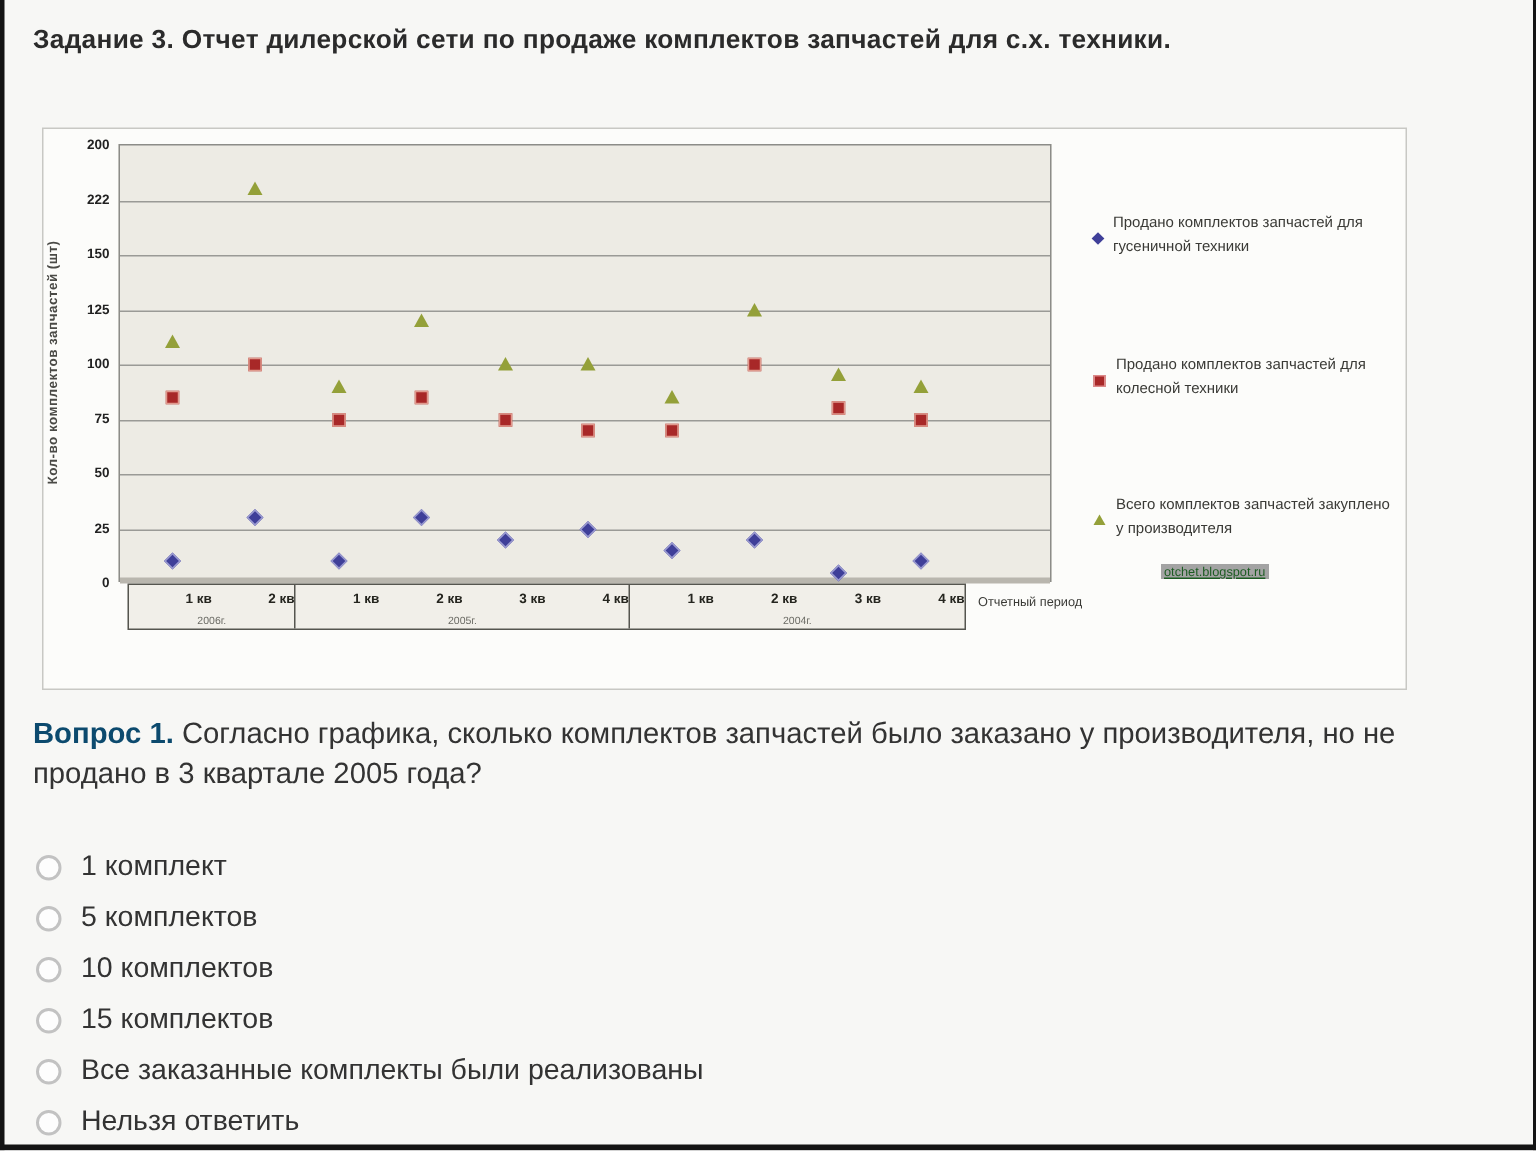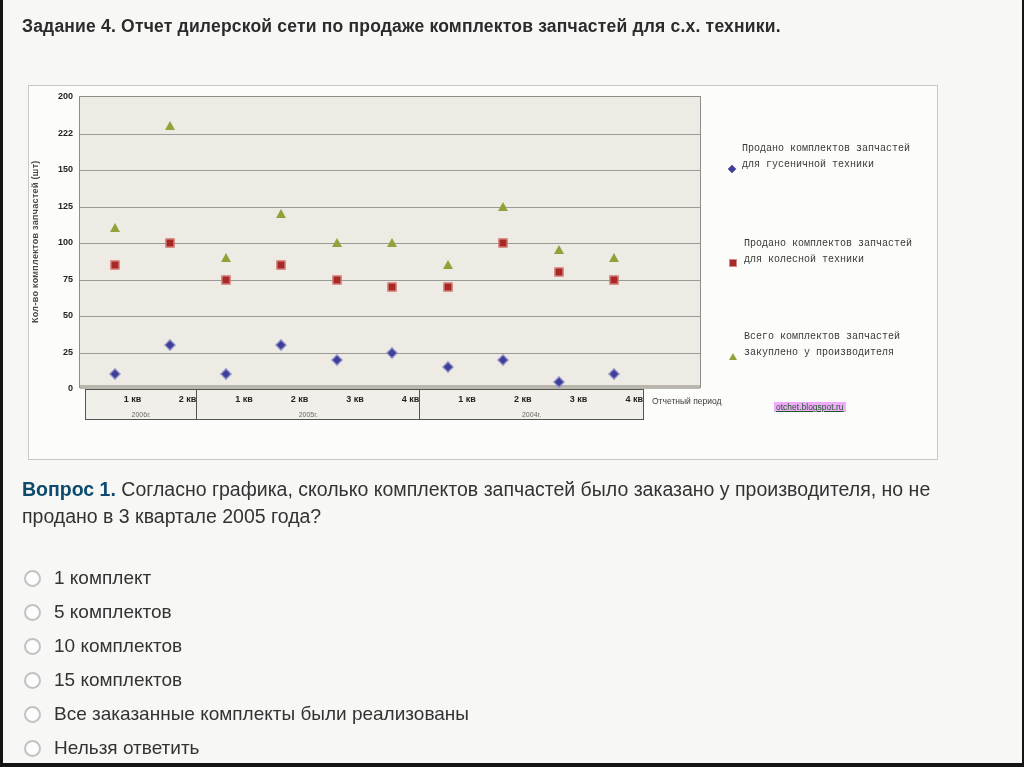--- a/index.html
+++ b/index.html
@@ -61,27 +61,27 @@
   .xgroup:last-child{border-right:none;}
   .xq-row{display:flex;height:100%;align-items:flex-start;padding-top:4px;}
   .xq{flex:1;text-align:right;font-size:9px;font-weight:bold;color:#25251f;}
   .xyear{position:absolute;left:0;right:0;bottom:1px;text-align:center;
     font-size:7px;color:#6b6b65;}
   .x-axis-title{
     position:absolute;left:623px;top:310px;width:90px;
     font-size:8.5px;color:#3a3a36;
   }
   .watermark-link{
-    position:absolute;left:745px;top:316px;
+    position:absolute;left:745px;top:290px;
     font-size:8.5px;color:#1c5c22;text-decoration:underline;
-    background:#f0abfc;padding:0 2px;cursor:pointer;
+    background:#a3a3a3;padding:0 2px;cursor:pointer;
   }
 
   .legend{position:absolute;left:700px;top:40px;width:200px;}
-  .legend-item{position:absolute;left:0;width:200px;display:flex;align-items:flex-end;font-family:Liberation Mono, monospace;}
+  .legend-item{position:absolute;left:0;width:200px;display:flex;align-items:center;}
   .legend-marker{flex:0 0 auto;margin:4px 7px 0 0;}
   .lm-diamond{width:6px;height:6px;background:#3f3f99;transform:rotate(45deg);margin-top:5px;}
   .lm-square{width:8px;height:8px;background:#a82828;border:1px solid #d88;}
   .lm-triangle{width:0;height:0;border-left:4px solid transparent;border-right:4px solid transparent;
     border-bottom:7px solid #94a039;}
   .legend-label{font-size:10px;line-height:1.55;color:#3a3a36;}
 
   
   .question{
     position:absolute;left:22px;top:476px;width:945px;
@@ -97,21 +97,21 @@
   .option-label{font-size:19px;color:#333;}
 </style>
 </head>
 <body>
 
 <div class="page">
   <div class="edge edge-left"></div>
   <div class="edge edge-right"></div>
   <div class="edge edge-bottom"></div>
 
-  <div class="page-title">Задание 4. Отчет дилерской сети по продаже комплектов запчастей для с.х. техники.</div>
+  <div class="page-title">Задание 3. Отчет дилерской сети по продаже комплектов запчастей для с.х. техники.</div>
 
   <div class="chart-panel">
     <div class="y-axis-title">Кол-во комплектов запчастей (шт)</div>
     <div class="y-ticks">
         <div class="ytick" style="top: 287px;">0</div>
         <div class="ytick" style="top: 250.5px;">25</div>
         <div class="ytick" style="top: 214px;">50</div>
         <div class="ytick" style="top: 177.5px;">75</div>
         <div class="ytick" style="top: 141px;">100</div>
         <div class="ytick" style="top: 104.5px;">125</div>

